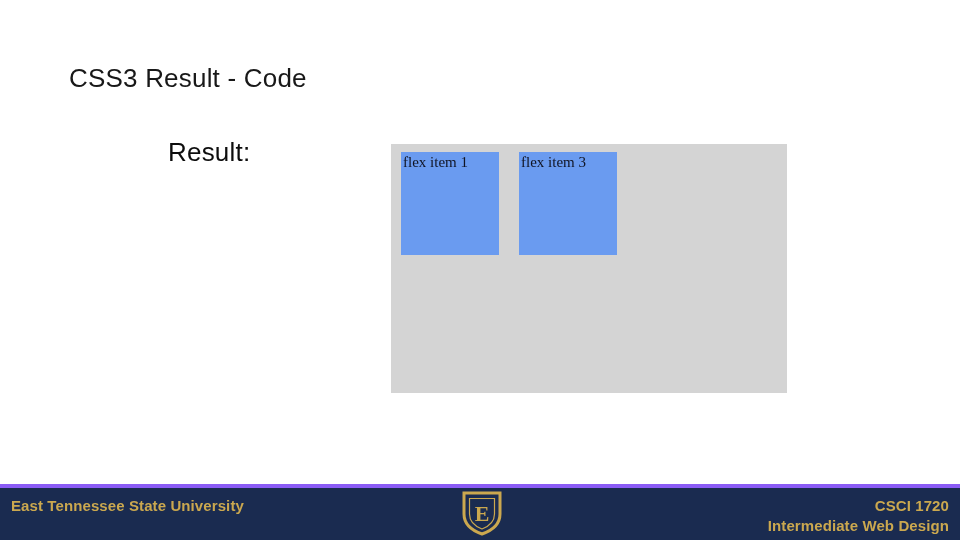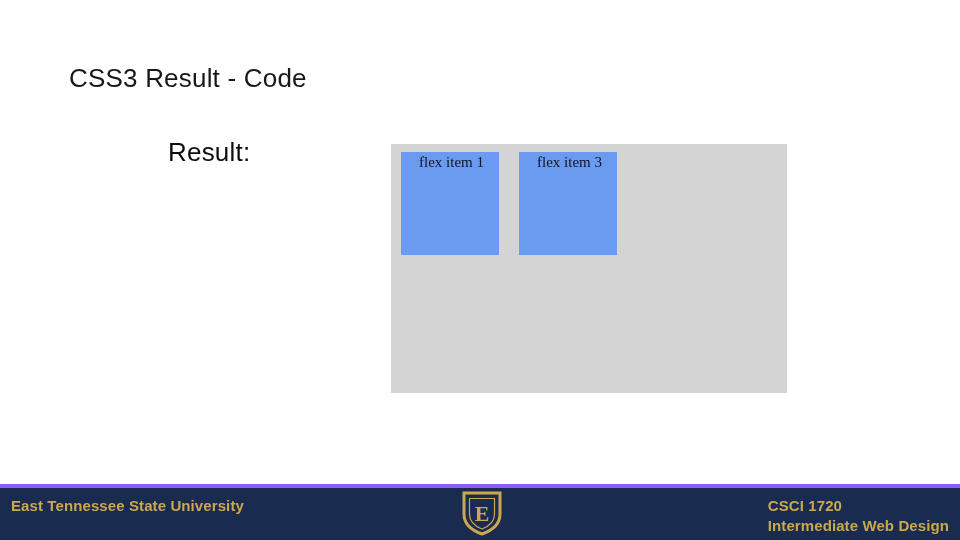--- a/index.html
+++ b/index.html
@@ -65,21 +65,21 @@
     flex-direction: row;
     align-items: flex-start;
   }
 
   .flex-item {
     width: 98px;
     height: 103px;
     background: #6a9bf0;
     margin-right: 20px;
     box-sizing: border-box;
-    padding: 2px 0 0 18px;
+    padding: 2px 0 0 2px;
     font-family: "Liberation Serif", "DejaVu Serif", serif;
     font-size: 15px;
     line-height: 17px;
     color: #101423;
     white-space: nowrap;
     overflow: hidden;
   }
   .flex-item:last-child {
     margin-right: 16px;
   }
@@ -110,20 +110,21 @@
 
   .footer-right {
     position: absolute;
     right: 11px;
     top: 8px;
     color: #cba84f;
     font-size: 15px;
     line-height: 20px;
     font-weight: 600;
     letter-spacing: 0.1px;
+    text-align: right;
     white-space: nowrap;
   }
 
   .footer-logo {
     position: absolute;
     left: 461px;
     top: 490px;
     width: 42px;
     height: 46px;
   }

